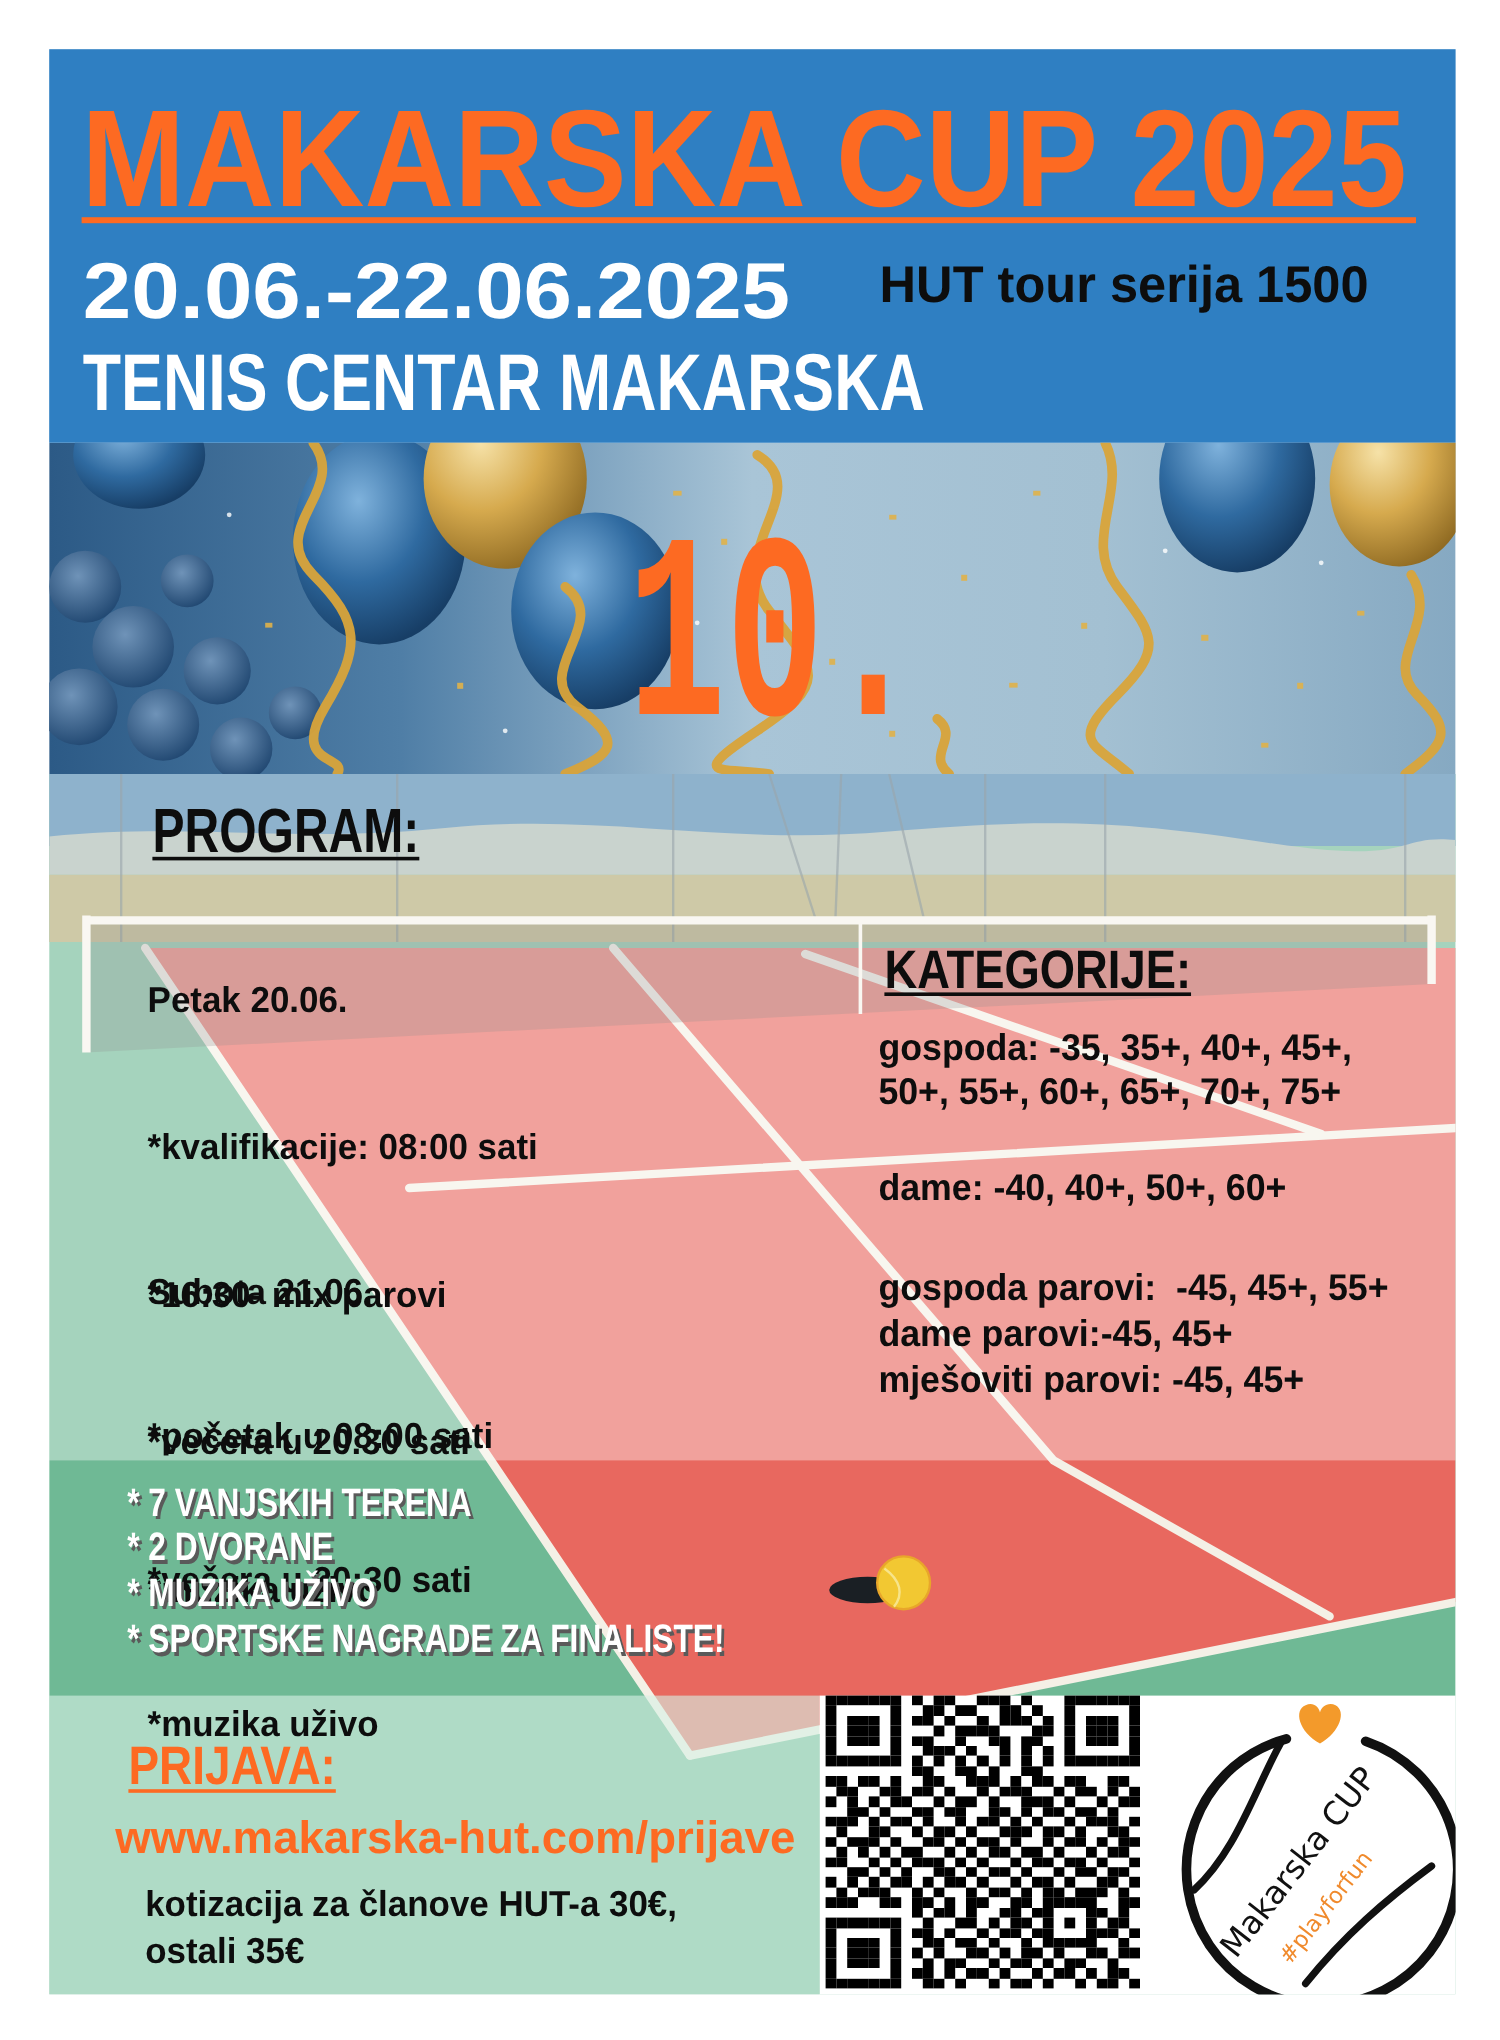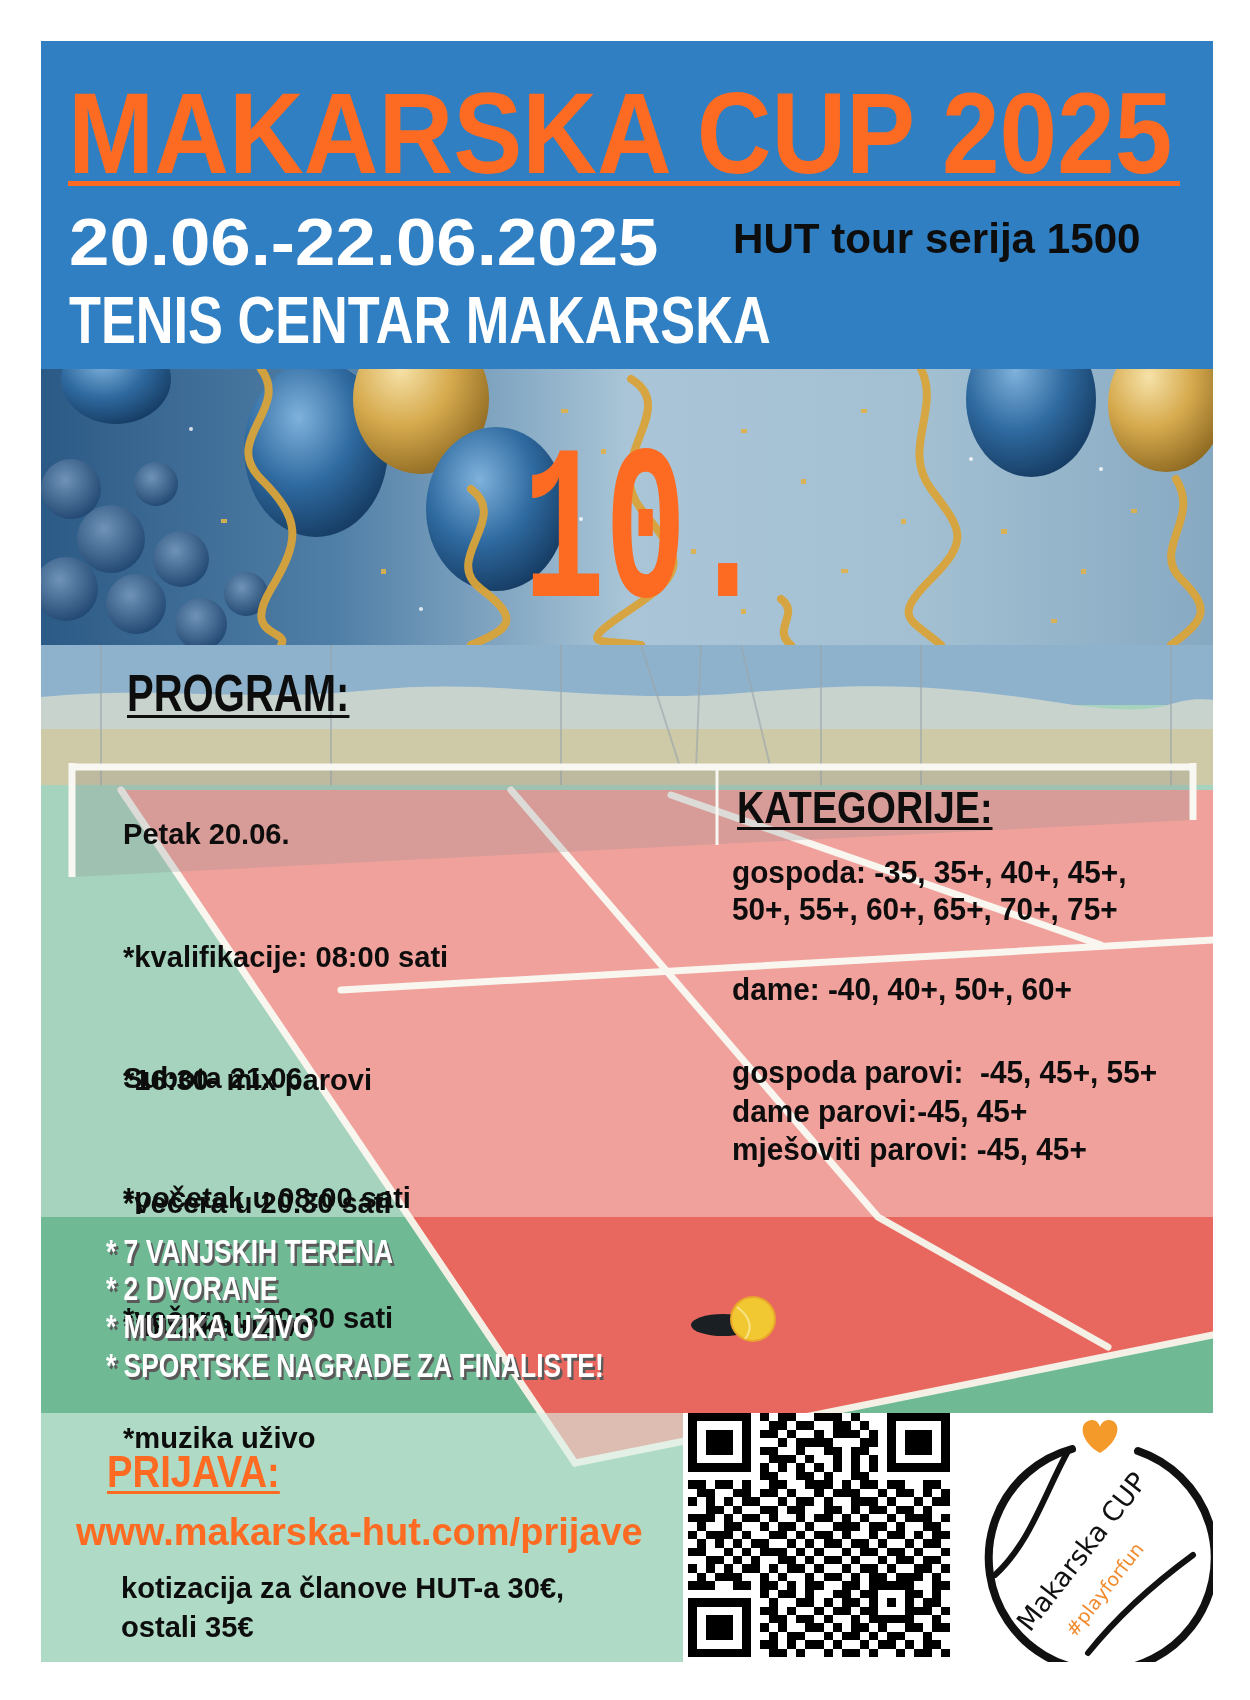--- a/index.html
+++ b/index.html
@@ -23,21 +23,21 @@
   .prog-h { font-size:52px; left:127px; top:667px; transform:scaleX(0.77); }
   .cat-h { font-size:45px; left:737px; top:785px; transform:scaleX(0.84); }
   .day { position:absolute; left:123px; font-weight:bold; font-size:30px; color:#0d0d0d; white-space:pre; transform-origin:0 0; transform:scaleX(0.97); }
   .day .line { display:block; }
   .day-1 { top:731px; line-height:41px; }
   .day-2 { top:978px; line-height:40px; }
   .cat { color:#0d0d0d; font-size:31px; left:732px; transform:scaleX(0.96); }
   .feat { color:#ffffff; font-size:33px; left:106px; transform:scaleX(0.8); text-shadow:3px 3px 0 #5a5a5a; }
   .prijava { color:#fd6a22; font-size:45px; left:107px; top:1449px; transform:scaleX(0.85);
              text-decoration:underline; text-decoration-thickness:3px; text-underline-offset:4px; }
-  .url { color:#fd6a22; font-size:38px; left:76px; top:1513px; }
+  .url { color:#fd6a22; font-size:38px; left:96px; top:1513px; }
   .fee { color:#0d0d0d; font-size:30px; left:121px; transform:scaleX(0.97); }
   .qr { left:688px; top:1413px; width:262px; height:244px; display:grid;
         grid-template-columns:repeat(29, 1fr); grid-template-rows:repeat(29, 1fr); }
   .qr div.on { background:#000; }
   .logo { left:960px; top:1413px; width:253px; height:249px; }
 </style>
 </head>
 <body>
 
 <div class="abs header"></div>

